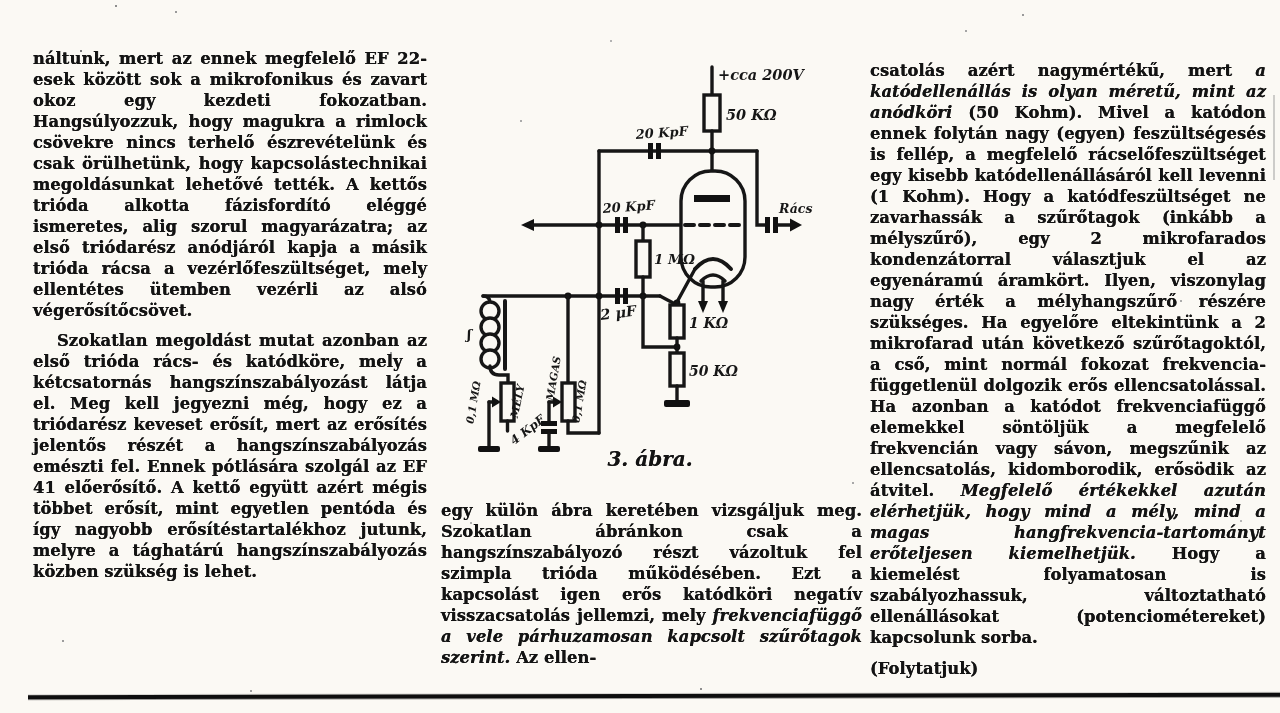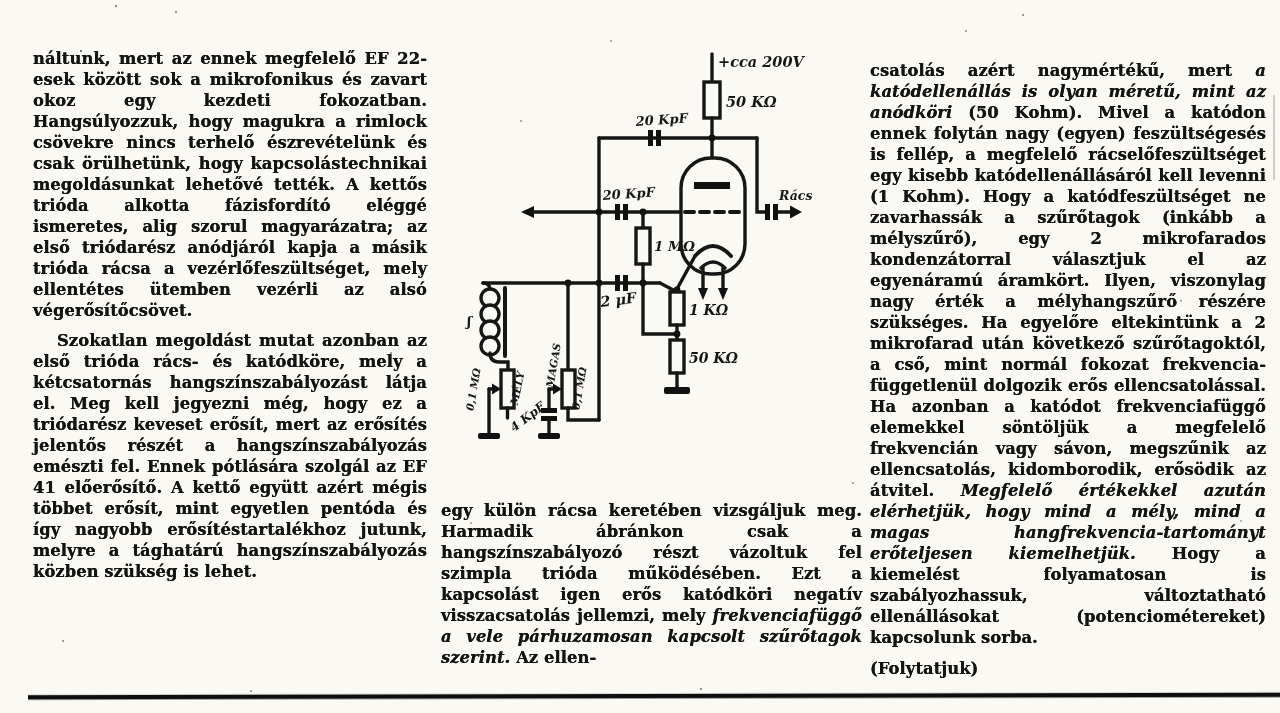--- a/index.html
+++ b/index.html
@@ -15,21 +15,21 @@
     text-align:justify;
     text-shadow:0 0 .5px rgba(10,10,10,.85), .3px .3px 0 rgba(20,20,20,.35);
     letter-spacing:.1px;
   }
   .col p{margin:0 0 9px 0;}
   .col p.indent{text-indent:24px;}
   .col .it{font-style:italic;}
   #col-left{left:33px;top:48px;width:394px;}
   #col-middle{left:441px;top:500px;width:421px;}
   #col-right{left:870px;top:60px;width:396px;}
-  .diagram-wrap{position:absolute;left:435px;top:42px;width:430px;height:400px;}
+  .diagram-wrap{position:absolute;left:435px;top:55px;width:430px;height:400px;}
   .fig-caption{
     position:absolute;left:555px;top:447px;width:190px;text-align:center;
     font-size:20px;font-weight:700;font-style:italic;
     text-shadow:0 0 .5px rgba(10,10,10,.8);
   }
   .continuation{
     text-align:left;margin-top:10px;padding-right:2px;
     font-weight:700;
   }
   .bottom-rule{
@@ -192,23 +192,24 @@
       <text class="lbl" x="254" y="321" font-size="14">50 KΩ</text>
       <text class="lbl" x="42" y="348" font-size="10.5" text-anchor="middle" transform="rotate(-80 42 348)">0,1 MΩ</text>
       <text class="lbl" x="86" y="347" font-size="10.5" text-anchor="middle" transform="rotate(-78 86 347)">MÉLY</text>
       <text class="lbl" x="122" y="324" font-size="10.5" text-anchor="middle" transform="rotate(-80 122 324)">MAGAS</text>
       <text class="lbl" x="148" y="347" font-size="10.5" text-anchor="middle" transform="rotate(-80 148 347)">0,1 MΩ</text>
       <text class="lbl" x="95" y="378" font-size="12" text-anchor="middle" transform="rotate(-38 95 378)">4 KpF</text>
       <text class="lbl" x="32" y="284" font-size="13">ʃ</text>
     </svg>
   </div>
 
+  <div class="fig-caption">3. ábra.</div>
 
   <div class="col" id="col-middle">
-      <p class=""><span>egy külön rácsa keretében vizsgáljuk meg. Harmadik ábránkon csak a hangszínszabályozó részt vázoltuk fel szimpla trióda működésében. Ezt a kapcsolást igen erős katódköri negatív visszacsatolás jellemzi, mely </span><span class="it">frekvenciafüggő a vele párhuzamosan kapcsolt szűrőtagok szerint.</span><span> Az ellen-</span></p>
+      <p class=""><span>egy külön ábra keretében vizsgáljuk meg. Szokatlan ábránkon csak a hangszínszabályozó részt vázoltuk fel szimpla trióda működésében. Ezt a kapcsolást igen erős katódköri negatív visszacsatolás jellemzi, mely </span><span class="it">frekvenciafüggő a vele párhuzamosan kapcsolt szűrőtagok szerint.</span><span> Az ellen-</span></p>
     </div>
 
   <div class="col" id="col-right">
     <div>
         <p class=""><span>csatolás azért nagymértékű, mert </span><span class="it">a katódellenállás is olyan méretű, mint az anódköri</span><span> (50 Kohm). Mivel a katódon ennek folytán nagy (egyen) feszültségesés is fellép, a megfelelő rácselőfeszültséget egy kisebb katódellenállásáról kell levenni (1 Kohm). Hogy a katódfeszültséget ne zavarhassák a szűrőtagok (inkább a mélyszűrő), egy 2 mikrofarados kondenzátorral választjuk el az egyenáramú áramkört. Ilyen, viszonylag nagy érték a mélyhangszűrő részére szükséges. Ha egyelőre eltekintünk a 2 mikrofarad után következő szűrőtagoktól, a cső, mint normál fokozat frekvencia-függetlenül dolgozik erős ellencsatolással. Ha azonban a katódot frekvenciafüggő elemekkel söntöljük a megfelelő frekvencián vagy sávon, megszűnik az ellencsatolás, kidomborodik, erősödik az átvitel. </span><span class="it">Megfelelő értékekkel azután elérhetjük, hogy mind a mély, mind a magas hangfrekvencia-tartományt erőteljesen kiemelhetjük.</span><span> Hogy a kiemelést folyamatosan is szabályozhassuk, változtatható ellenállásokat (potenciométereket) kapcsolunk sorba.</span></p>
       </div>
     <div class="continuation">(Folytatjuk)</div>
   </div>
 
   <div class="bottom-rule"></div>

